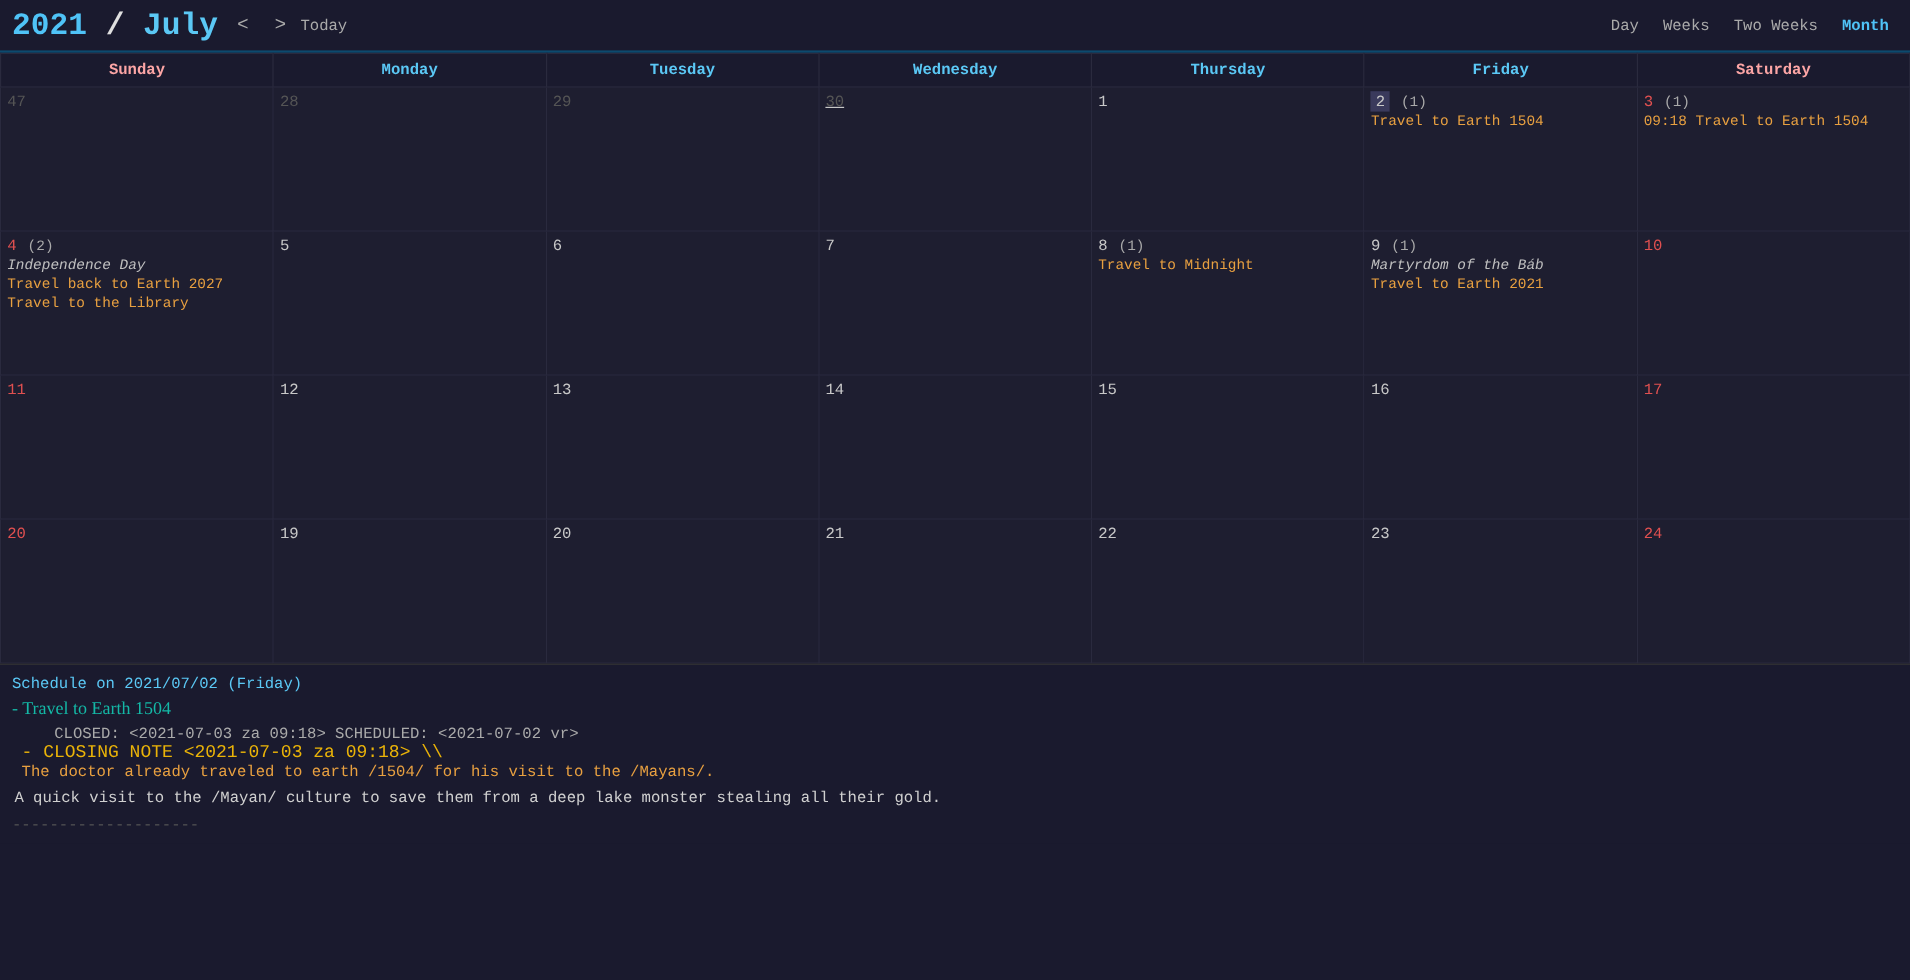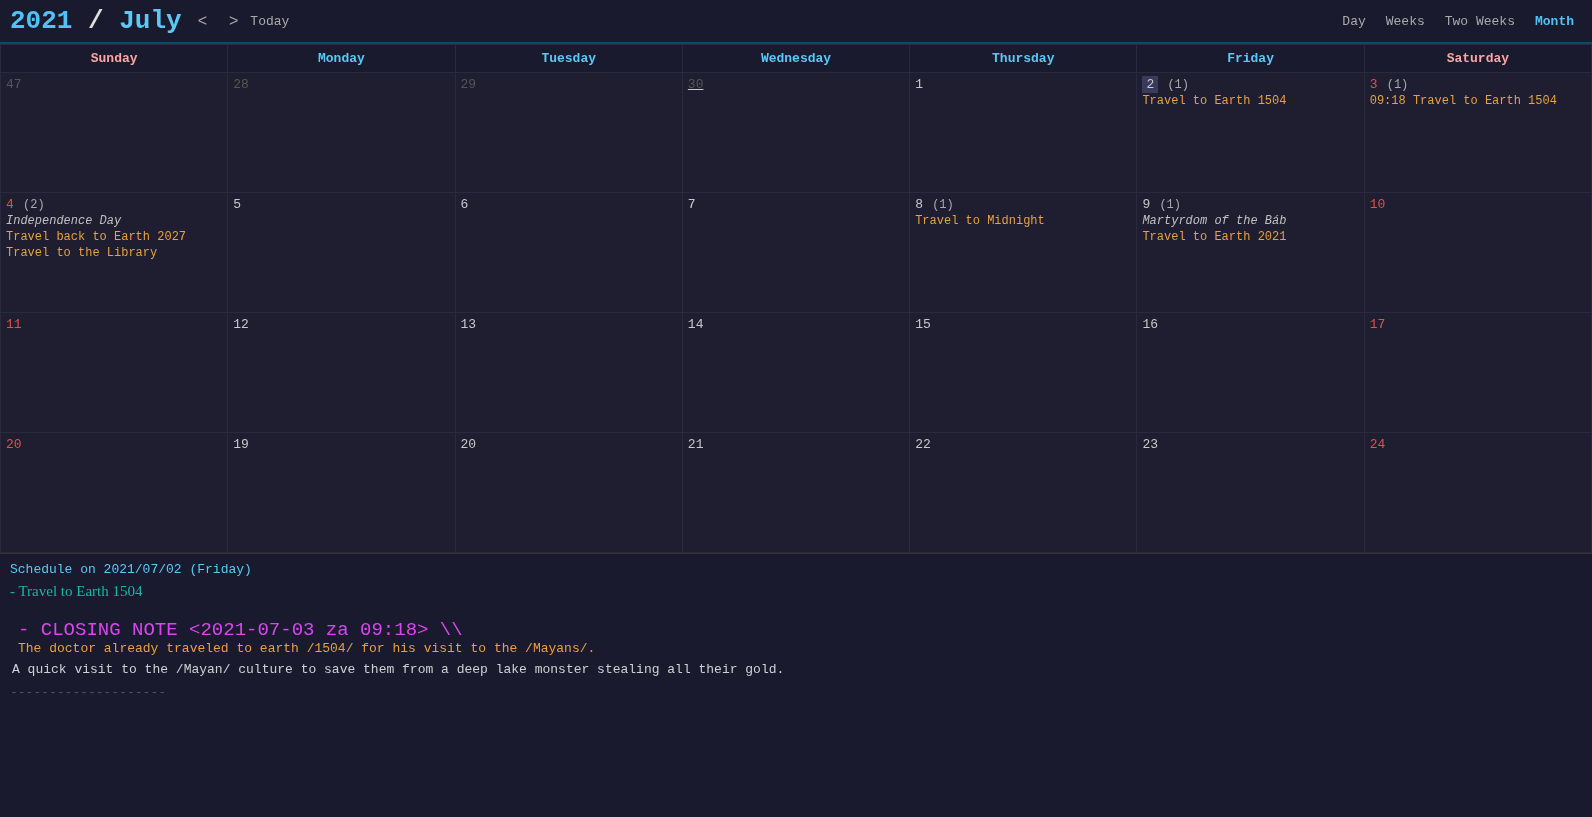--- a/index.html
+++ b/index.html
@@ -130,23 +130,23 @@
       margin-bottom: 4px;
       font-size: 15px;
       font-family: Liberation Serif, serif;
     }
     .schedule-closed {
       color: #aaa;
       margin-left: 4px;
       font-size: 13px;
     }
     .schedule-closing-note {
-      color: #d946ef;
+      color: #eab308;
       margin-left: 8px;
-      font-size: 19px;
+      font-size: 15px;
     }
     .schedule-note-text {
       color: #e8a040;
       margin-left: 8px;
       font-size: 13px;
     }
     .schedule-description {
       color: #d0d0d0;
       margin-top: 6px;
       margin-left: 2px;
@@ -291,19 +291,19 @@
       </tr>
     </tbody>
 </table>
 
 <div id="schedule-panel">
   <div class="schedule-title">Schedule on 2021/07/02 (Friday)</div>
   <div class="schedule-item">
     <span>- </span><span>Travel to Earth 1504</span>
   </div>
   <div class="schedule-closed">
-    <span>&nbsp;&nbsp;&nbsp;&nbsp;</span>
+    <span>&nbsp;&nbsp;&nbsp;&nbsp;</span><span>CLOSED: &lt;2021-07-03 za 09:18&gt; SCHEDULED: &lt;2021-07-02 vr&gt;</span>
   </div>
   <div class="schedule-closing-note">- CLOSING NOTE &lt;2021-07-03 za 09:18&gt; \\</div>
   <div class="schedule-note-text">      The doctor already traveled to earth /1504/ for his visit to the /Mayans/.</div>
   <div class="schedule-description">  A quick visit to the /Mayan/ culture to save them from a deep lake monster stealing all their gold.</div>
   <div class="schedule-separator">--------------------</div>
 </div>
 
 </body></html>

